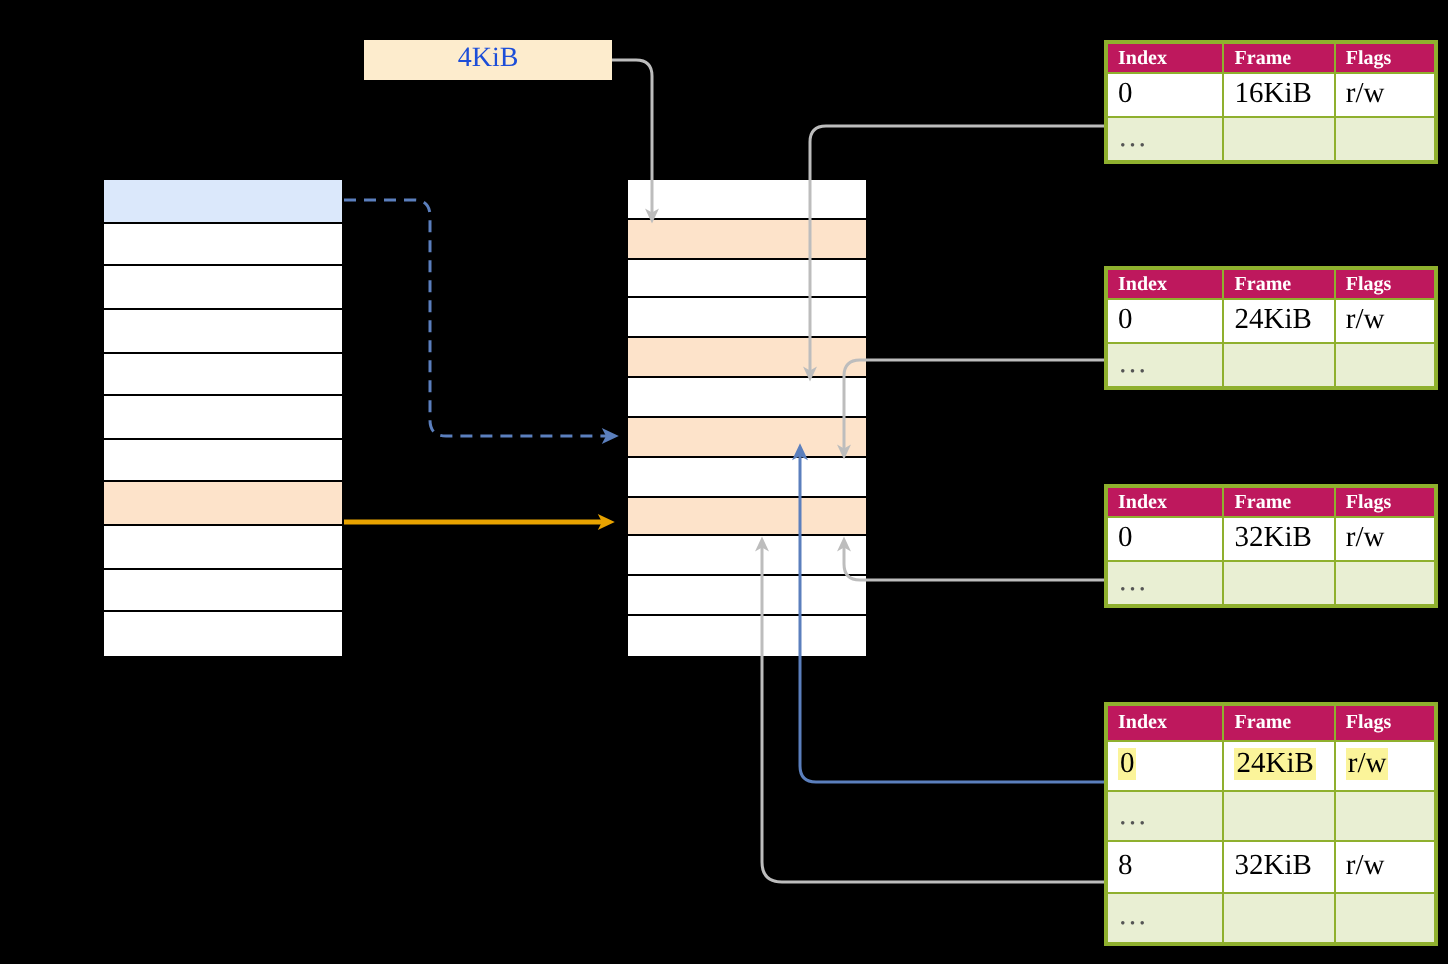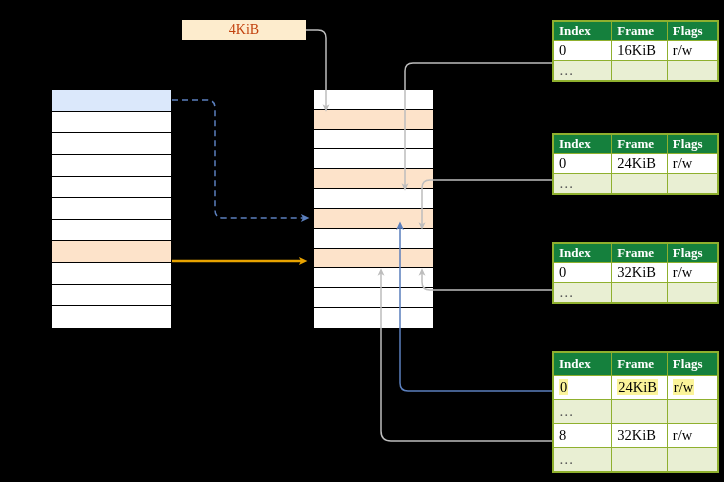--- a/index.html
+++ b/index.html
@@ -10,27 +10,27 @@
   
   .tbl{position:absolute;box-sizing:border-box;border:1.6px solid #000;background:#fff;}
   .row{box-sizing:border-box;border-bottom:1.6px solid #000;background:#fff;}
   .row:last-child{border-bottom:none;}
   .row.blue{background:#dbe8fb;}
   .row.peach{background:#fde3ca;}
 
   
   .chip{position:absolute;box-sizing:border-box;background:#fdeccd;
         display:flex;align-items:center;justify-content:center;
-        font-size:14px;color:#c2410c;}
+        font-size:14px;color:#1d4ed8;}
 
   
   .ptbl{position:absolute;box-sizing:border-box;border:1.4px solid #8fb02e;
         border-collapse:collapse;background:#fff;}
   .ptbl table{border-collapse:collapse;width:100%;height:100%;table-layout:fixed;}
-  .ptbl th{background:#15803d;color:#fff;font-weight:bold;font-size:13px;
+  .ptbl th{background:#be185d;color:#fff;font-weight:bold;font-size:10px;
            text-align:left;padding:1px 5px;border:1.2px solid #8fb02e;
            font-family:"Liberation Serif", serif;}
   .ptbl td{font-size:14.5px;color:#000;text-align:left;padding:1px 5px;
            border:1.2px solid #8fb02e;background:#fff;
            font-family:"Liberation Serif", serif;white-space:nowrap;}
   .ptbl tr.dim td{background:#e9efd3;color:#555;}
   .ptbl td .hl{background:#fbf49a;padding:0 1px;}
   .ptbl .c0{width:36%;}
   .ptbl .c1{width:34%;}
   .ptbl .c2{width:30%;margin-left:42px;}

